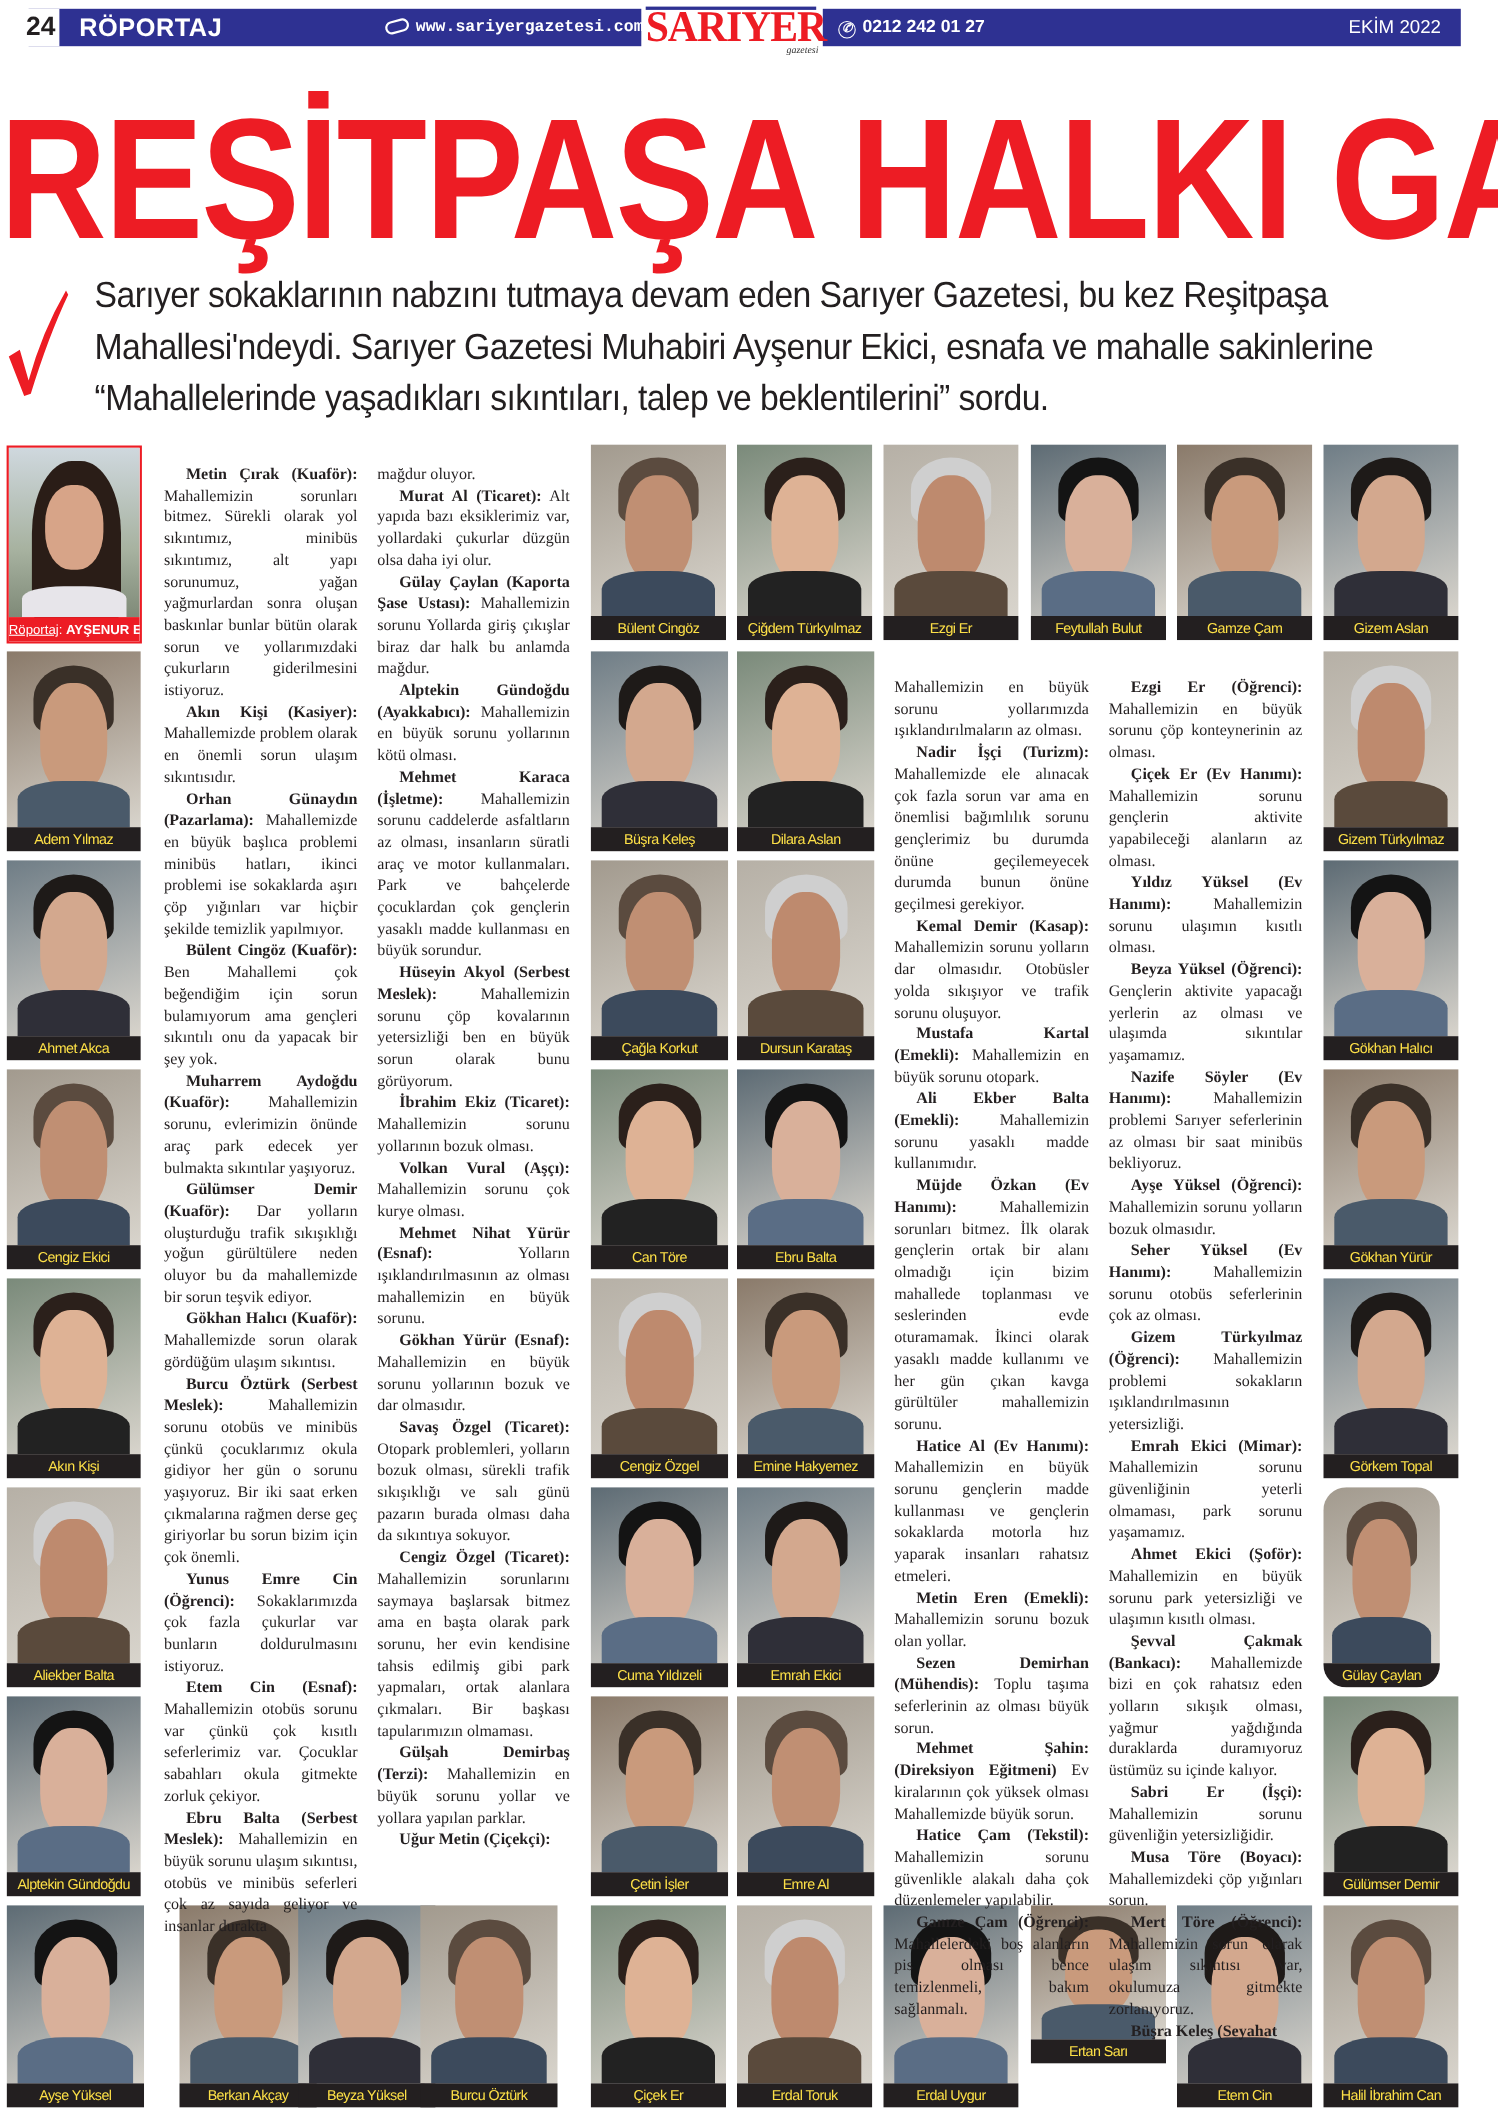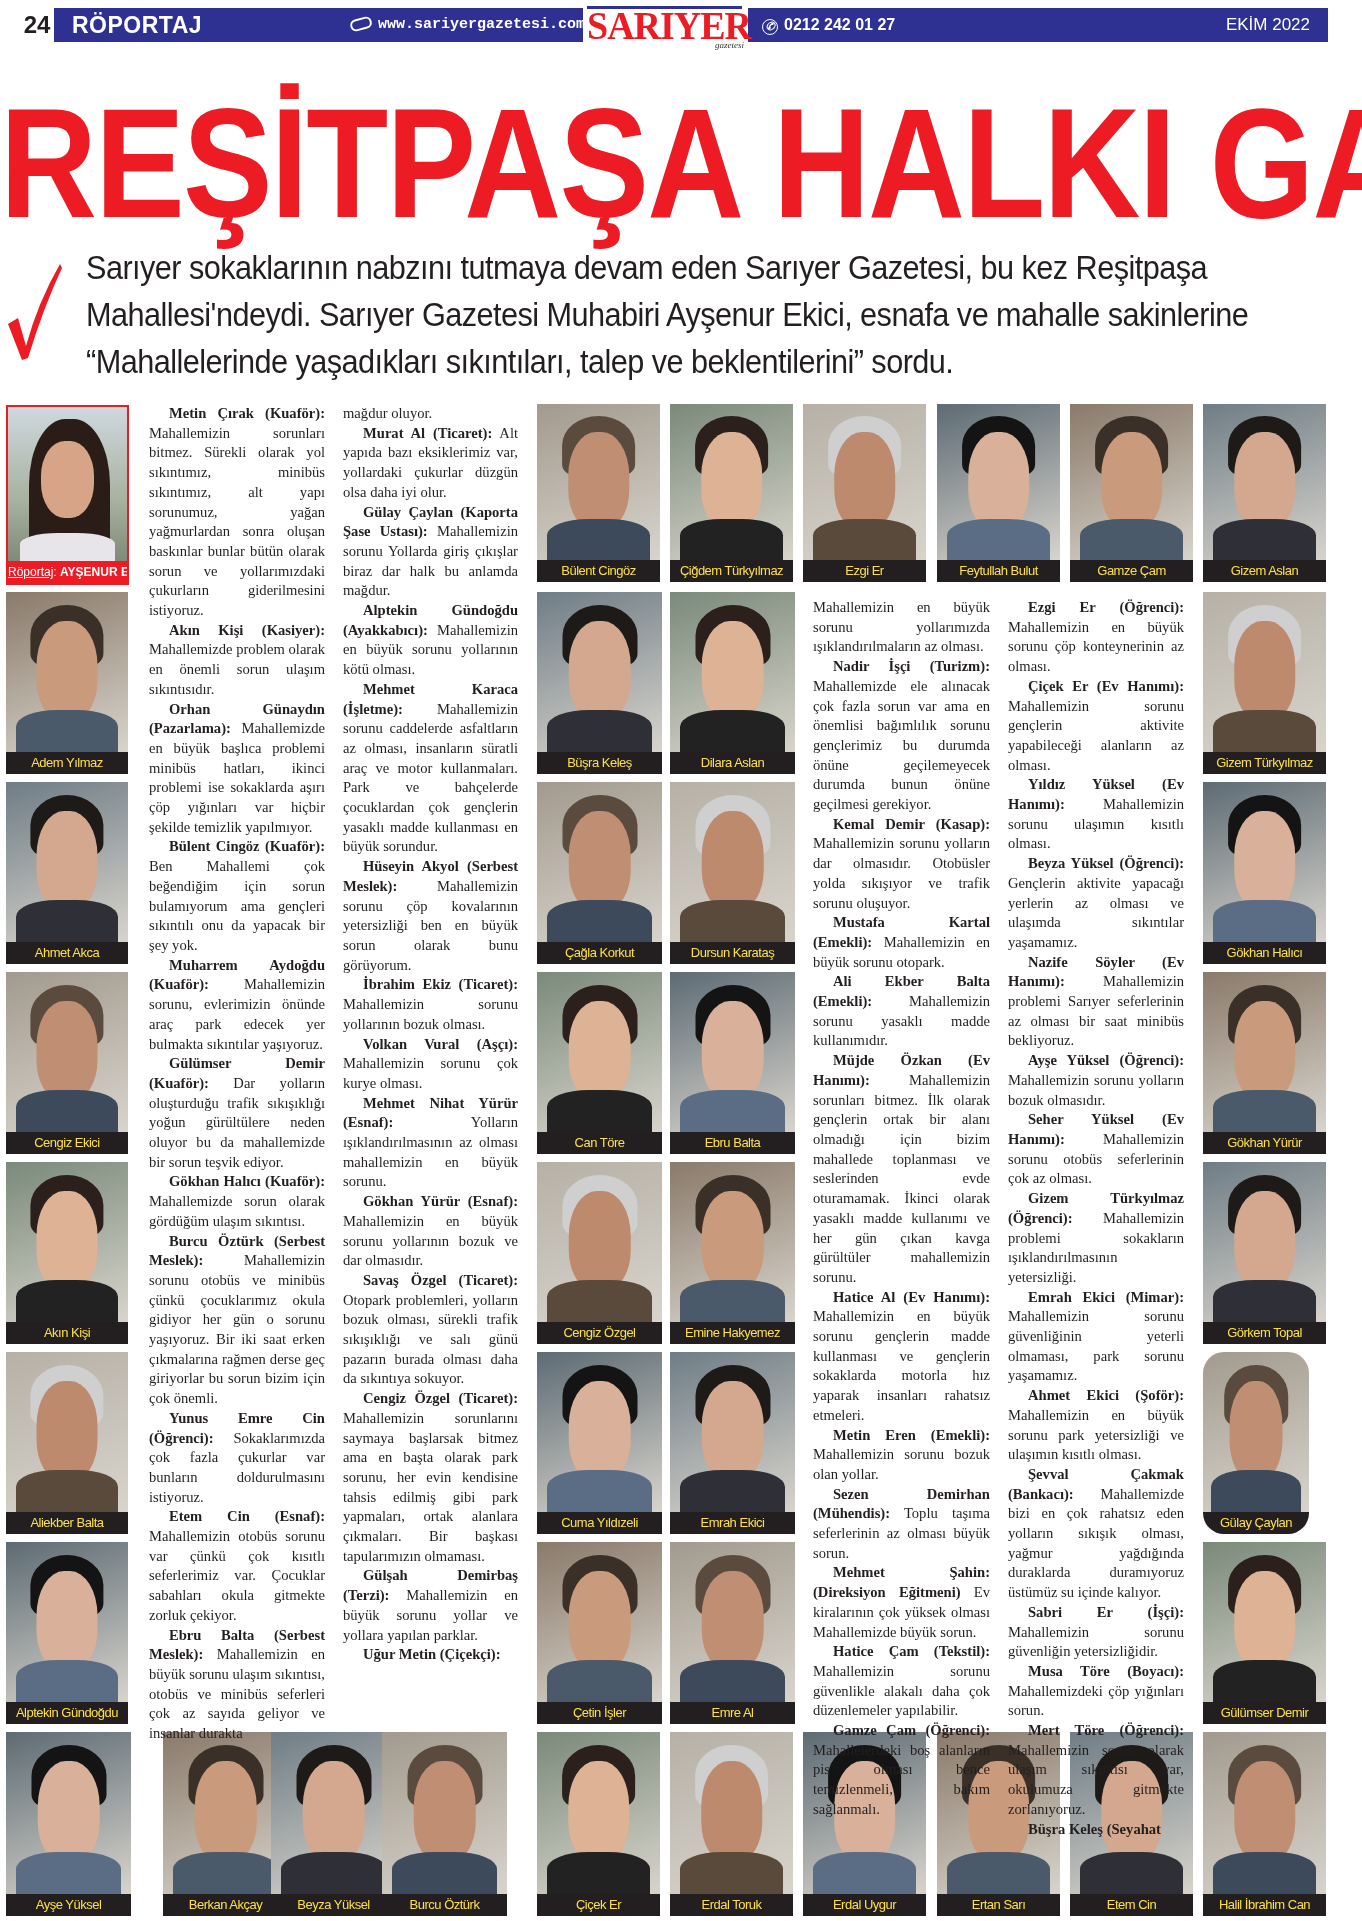--- a/index.html
+++ b/index.html
@@ -45,21 +45,21 @@
     font-family:"Liberation Sans",sans-serif;font-size:13px;line-height:22px;text-align:center;letter-spacing:-0.5px;white-space:nowrap;}
 
   .reporter{position:absolute;left:6px;top:405px;width:123px;height:180px;border:2px solid #ed1c24;overflow:hidden;}
   .reporter .img{position:absolute;left:0;top:0;right:0;bottom:22px;background:linear-gradient(180deg,#cfd8de 0%,#a7b2a0 60%,#7f8a78 100%);}
   .reporter .cap{position:absolute;left:0;right:0;bottom:0;height:22px;background:#ed1c24;color:#fff;
     font-family:"Liberation Sans",sans-serif;font-size:12px;line-height:22px;text-align:center;white-space:nowrap;}
   .reporter .cap u{font-weight:normal;}
   .reporter .cap b{font-weight:bold;}
 
   
-  .col{position:absolute;font-size:14.6px;line-height:19.7px;text-align:justify;hyphens:manual;color:#231f20;}
+  .col{position:absolute;font-size:14.6px;line-height:19.7px;text-align:justify;hyphens:manual;color:#231f20;margin-top:18px;}
   .col p{text-indent:20px;}
   .col p b{font-weight:bold;}
   .col .cont{text-indent:0;}
 </style>
 </head>
 <body>
 
 <div class="topbar"></div>
 <div class="pagenum">24</div>
 <div class="section">RÖPORTAJ</div>
@@ -378,21 +378,21 @@
       <div class="cap">Erdal Toruk</div>
     </div>
     <div class="photo" style="left: 803px; top: 1732px; width: 123px; height: 184px;">
       <div class="img" style="background:linear-gradient(160deg,#5d6b74,#d8d4cc)">
         <div class="hair" style="background:#141414"></div>
         <div class="face" style="background:#d9b09a"></div>
         <div class="body" style="background:#5a6d85"></div>
       </div>
       <div class="cap">Erdal Uygur</div>
     </div>
-    <div class="photo" style="left: 937px; top: 1732px; width: 123px; height: 184px;">
+    <div class="photo" style="left: 937px; top: 1732px; width: 123px; height: 144px;">
       <div class="img" style="background:linear-gradient(160deg,#8a7a6a,#d8d4cc)">
         <div class="hair" style="background:#3a3028"></div>
         <div class="face" style="background:#c99a7c"></div>
         <div class="body" style="background:#4a5a6a"></div>
       </div>
       <div class="cap">Ertan Sarı</div>
     </div>
     <div class="photo" style="left: 1070px; top: 1732px; width: 123px; height: 184px;">
       <div class="img" style="background:linear-gradient(160deg,#6f7d86,#d8d4cc)">
         <div class="hair" style="background:#1e1a18"></div>

